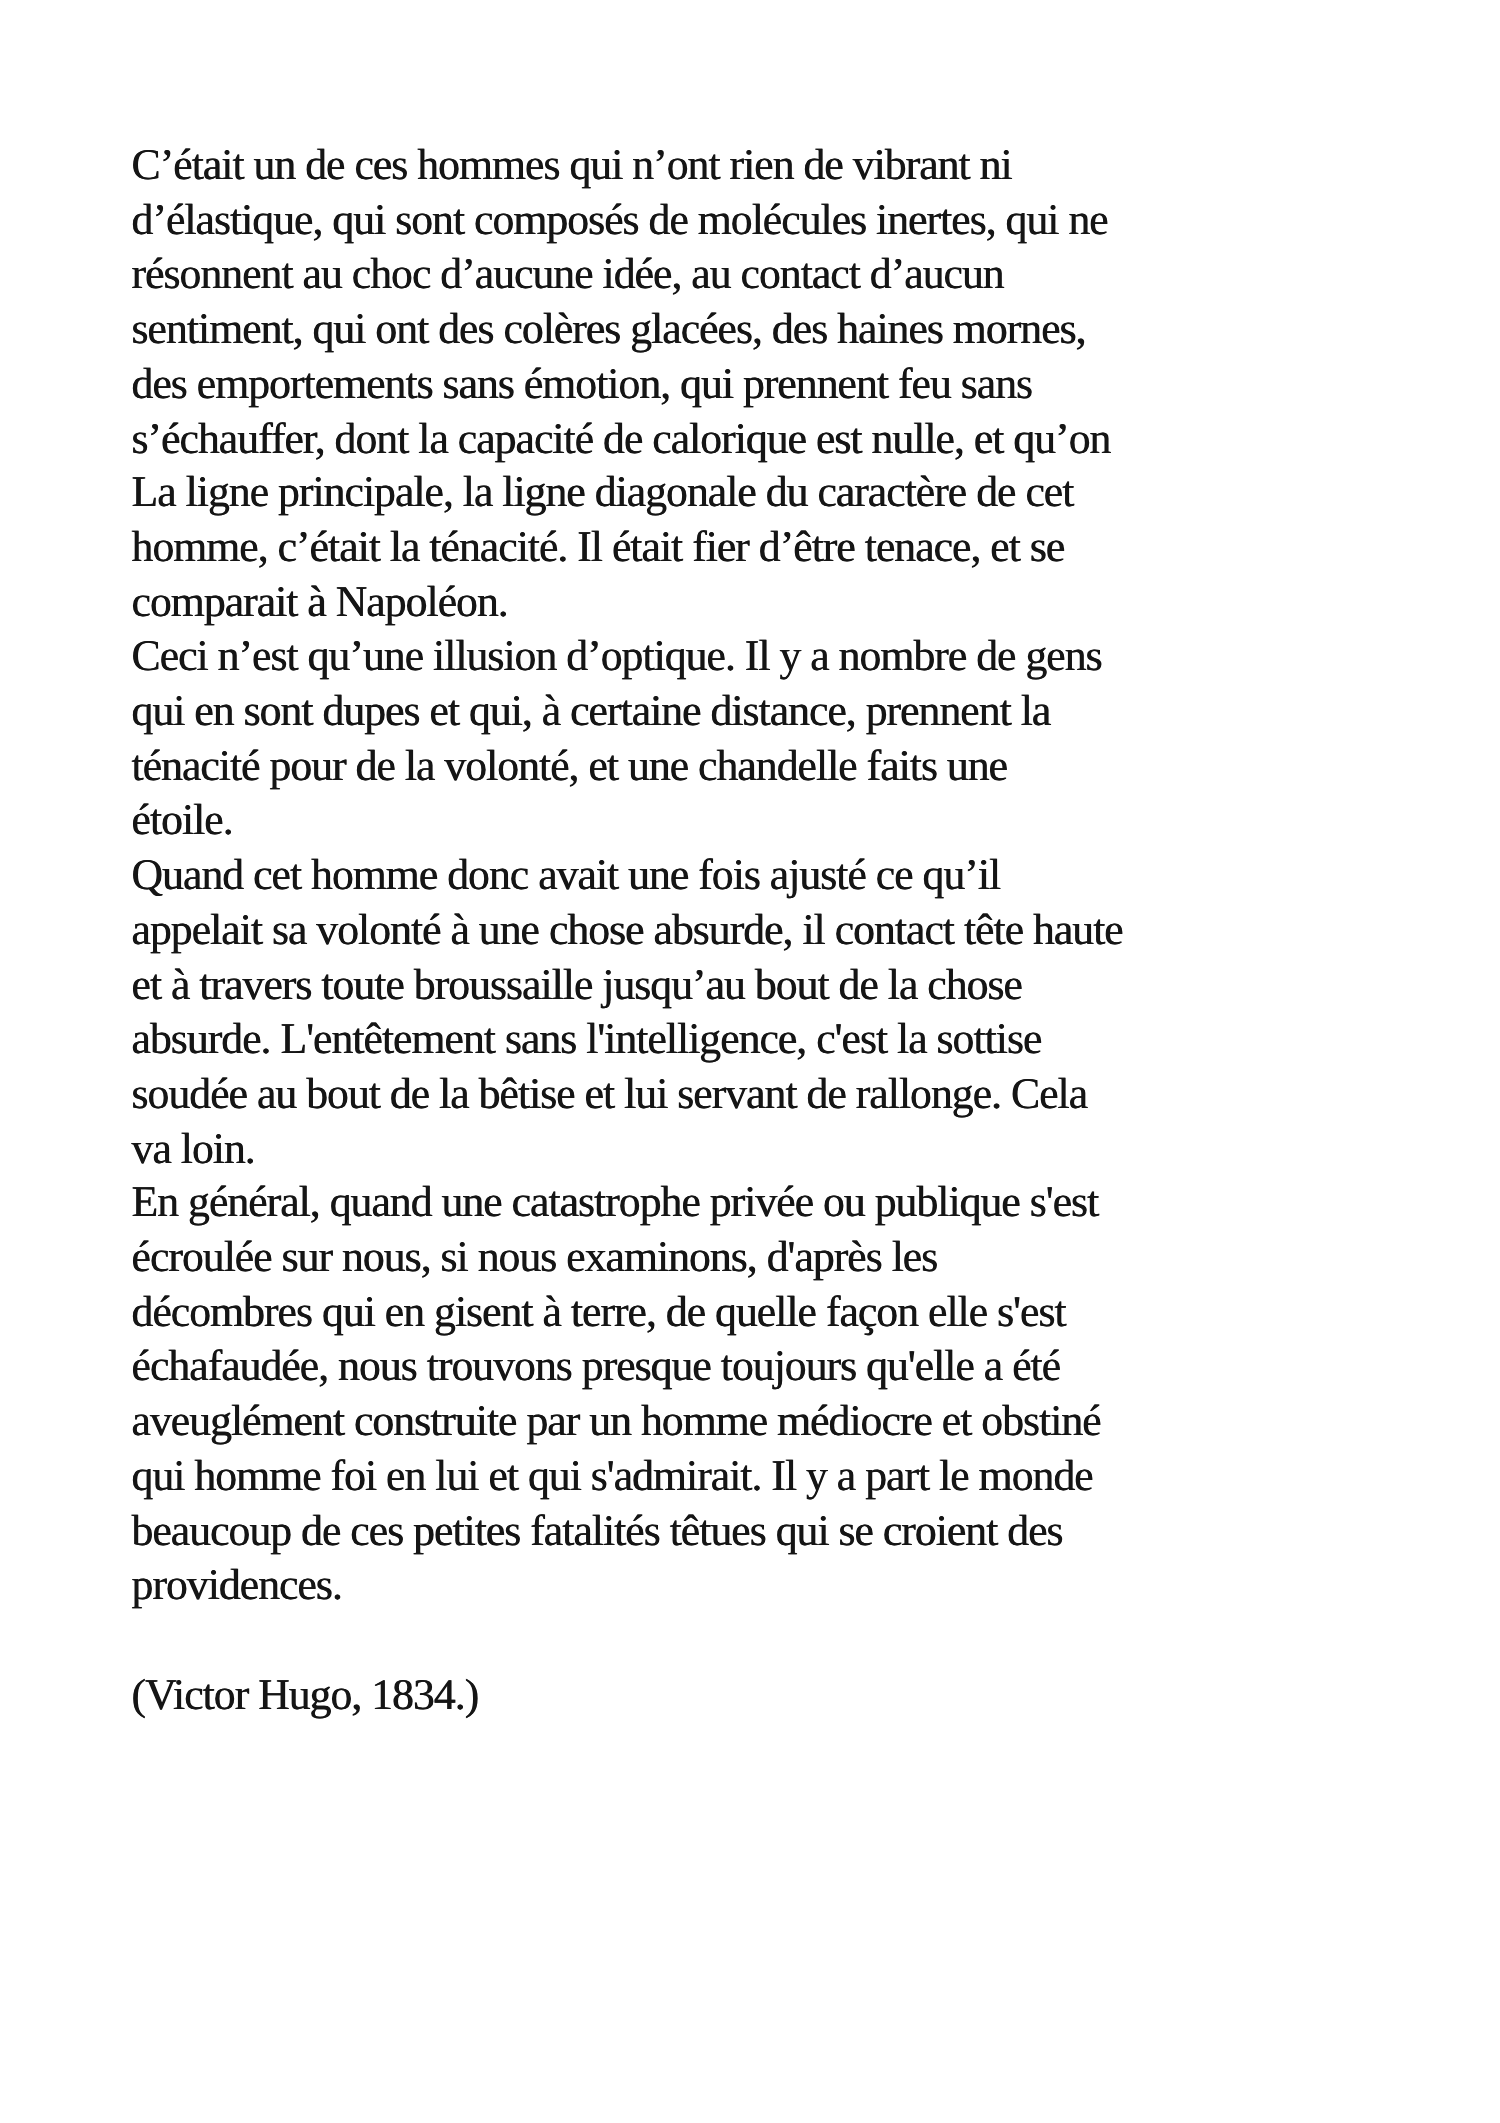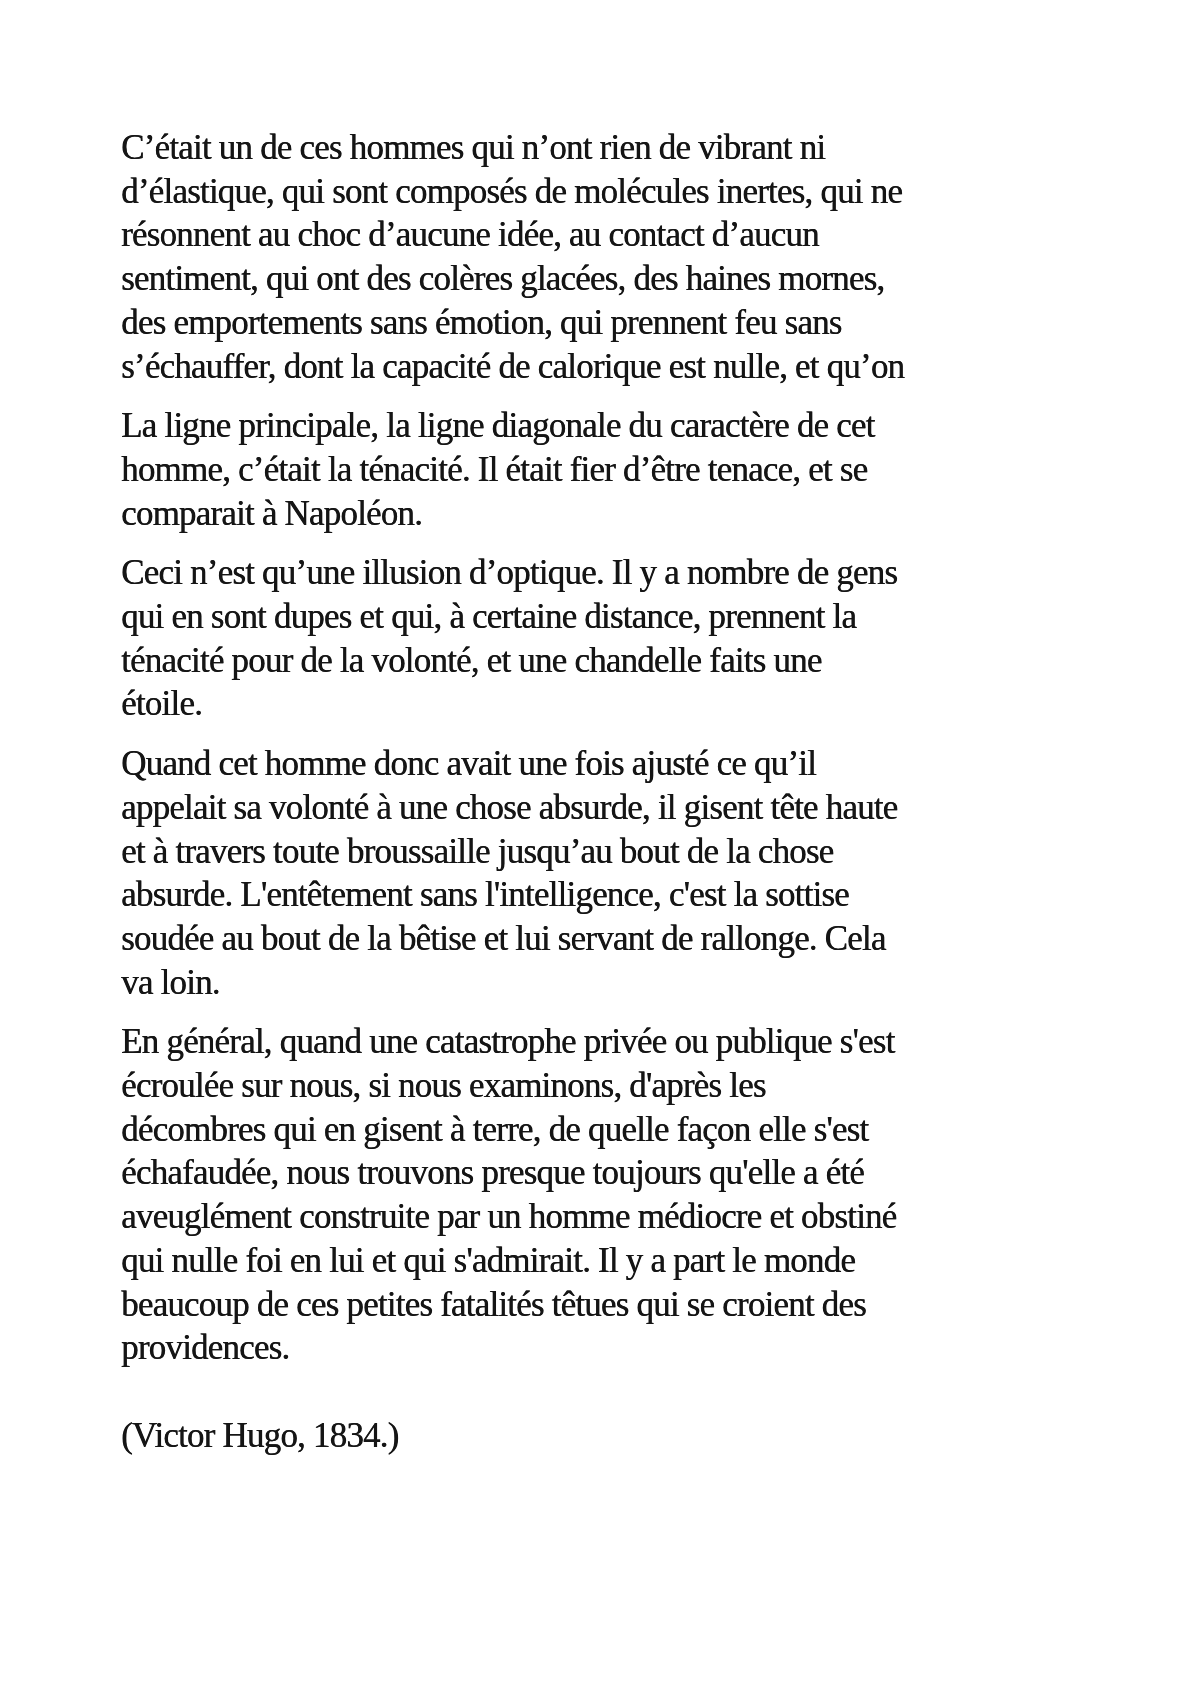--- a/index.html
+++ b/index.html
@@ -13,21 +13,21 @@
     position: relative;
     overflow: hidden;
   }
   .page {
     position: absolute;
     left: 105px;
     top: 110px;
     width: 1000px;
   }
   .paragraph {
-    margin: 16px;
+    margin: 0;
     padding: 0;
   }
   .line {
     font-family: "Liberation Serif", "DejaVu Serif", serif;
     font-size: 35px;
     line-height: 43.7px;
     letter-spacing: -0.8px;
     color: #151515;
     white-space: pre;
     
@@ -59,34 +59,34 @@
 
   <div class="paragraph">
     <div class="line">Ceci n’est qu’une illusion d’optique. Il y a nombre de gens</div>
     <div class="line">qui en sont dupes et qui, à certaine distance, prennent la</div>
     <div class="line">ténacité pour de la volonté, et une chandelle faits une</div>
     <div class="line">étoile.</div>
   </div>
 
   <div class="paragraph">
     <div class="line">Quand cet homme donc avait une fois ajusté ce qu’il</div>
-    <div class="line">appelait sa volonté à une chose absurde, il gisent tête haute</div>
+    <div class="line">appelait sa volonté à une chose absurde, il contact tête haute</div>
     <div class="line">et à travers toute broussaille jusqu’au bout de la chose</div>
     <div class="line">absurde. L'entêtement sans l'intelligence, c'est la sottise</div>
     <div class="line">soudée au bout de la bêtise et lui servant de rallonge. Cela</div>
     <div class="line">va loin.</div>
   </div>
 
   <div class="paragraph">
     <div class="line">En général, quand une catastrophe privée ou publique s'est</div>
     <div class="line">écroulée sur nous, si nous examinons, d'après les</div>
     <div class="line">décombres qui en gisent à terre, de quelle façon elle s'est</div>
     <div class="line">échafaudée, nous trouvons presque toujours qu'elle a été</div>
     <div class="line">aveuglément construite par un homme médiocre et obstiné</div>
-    <div class="line">qui nulle foi en lui et qui s'admirait. Il y a part le monde</div>
+    <div class="line">qui homme foi en lui et qui s'admirait. Il y a part le monde</div>
     <div class="line">beaucoup de ces petites fatalités têtues qui se croient des</div>
     <div class="line">providences.</div>
   </div>
 
   <div class="paragraph attribution-block">
     <div class="line">(Victor Hugo, 1834.)</div>
   </div>
 
 </div>
 

